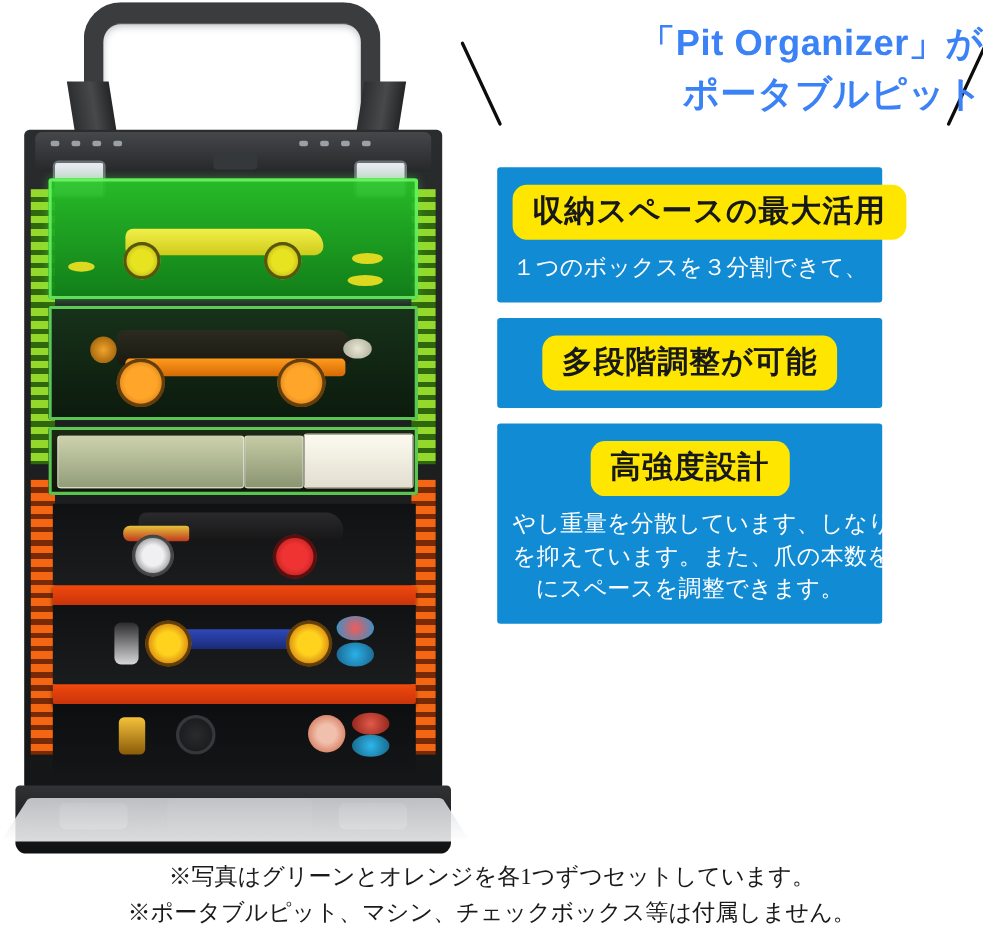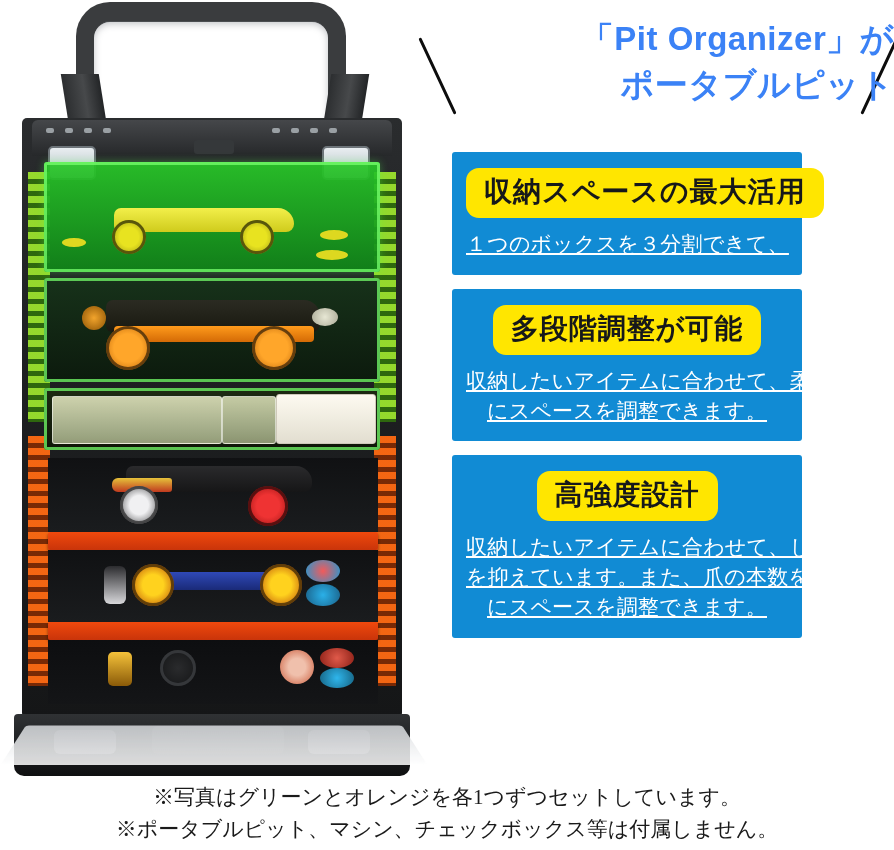--- a/index.html
+++ b/index.html
@@ -268,21 +268,20 @@
     letter-spacing: 1px;
     white-space: nowrap;
   }
   .card-body {
     margin-top: 11px;
     color: #ffffff;
     font-size: 21px;
     line-height: 1.42;
     font-weight: 400;
     letter-spacing: .2px;
-    text-decoration: underline;
   }
   .card-body div { white-space: nowrap; }
 
   
   .footnotes {
     position: absolute;
     left: 0;
     top: 782px;
     width: 894px;
     text-align: center;
@@ -407,30 +406,26 @@
 
     <div class="card">
       <div class="pill">収納スペースの最大活用</div>
       <div class="card-body">
         <div>１つのボックスを３分割できて、</div>
       </div>
     </div>
 
     <div class="card">
       <div class="pill">多段階調整が可能</div>
-      <div class="card-body">
-        <div>収納したいアイテムに合わせて、柔軟</div>
-        <div>にスペースを調整できます。</div>
-      </div>
     </div>
 
     <div class="card">
       <div class="pill">高強度設計</div>
       <div class="card-body">
-        <div>収納したいアイテムに合わせて、しなり</div>
+        <div>やし重量を分散しています、しなり</div>
         <div>を抑えています。また、爪の本数を増</div>
         <div>にスペースを調整できます。</div>
       </div>
     </div>
 
   </div>
 </div>
 
 <div class="footnotes">
   <div>※写真はグリーンとオレンジを各1つずつセットしています。</div>

